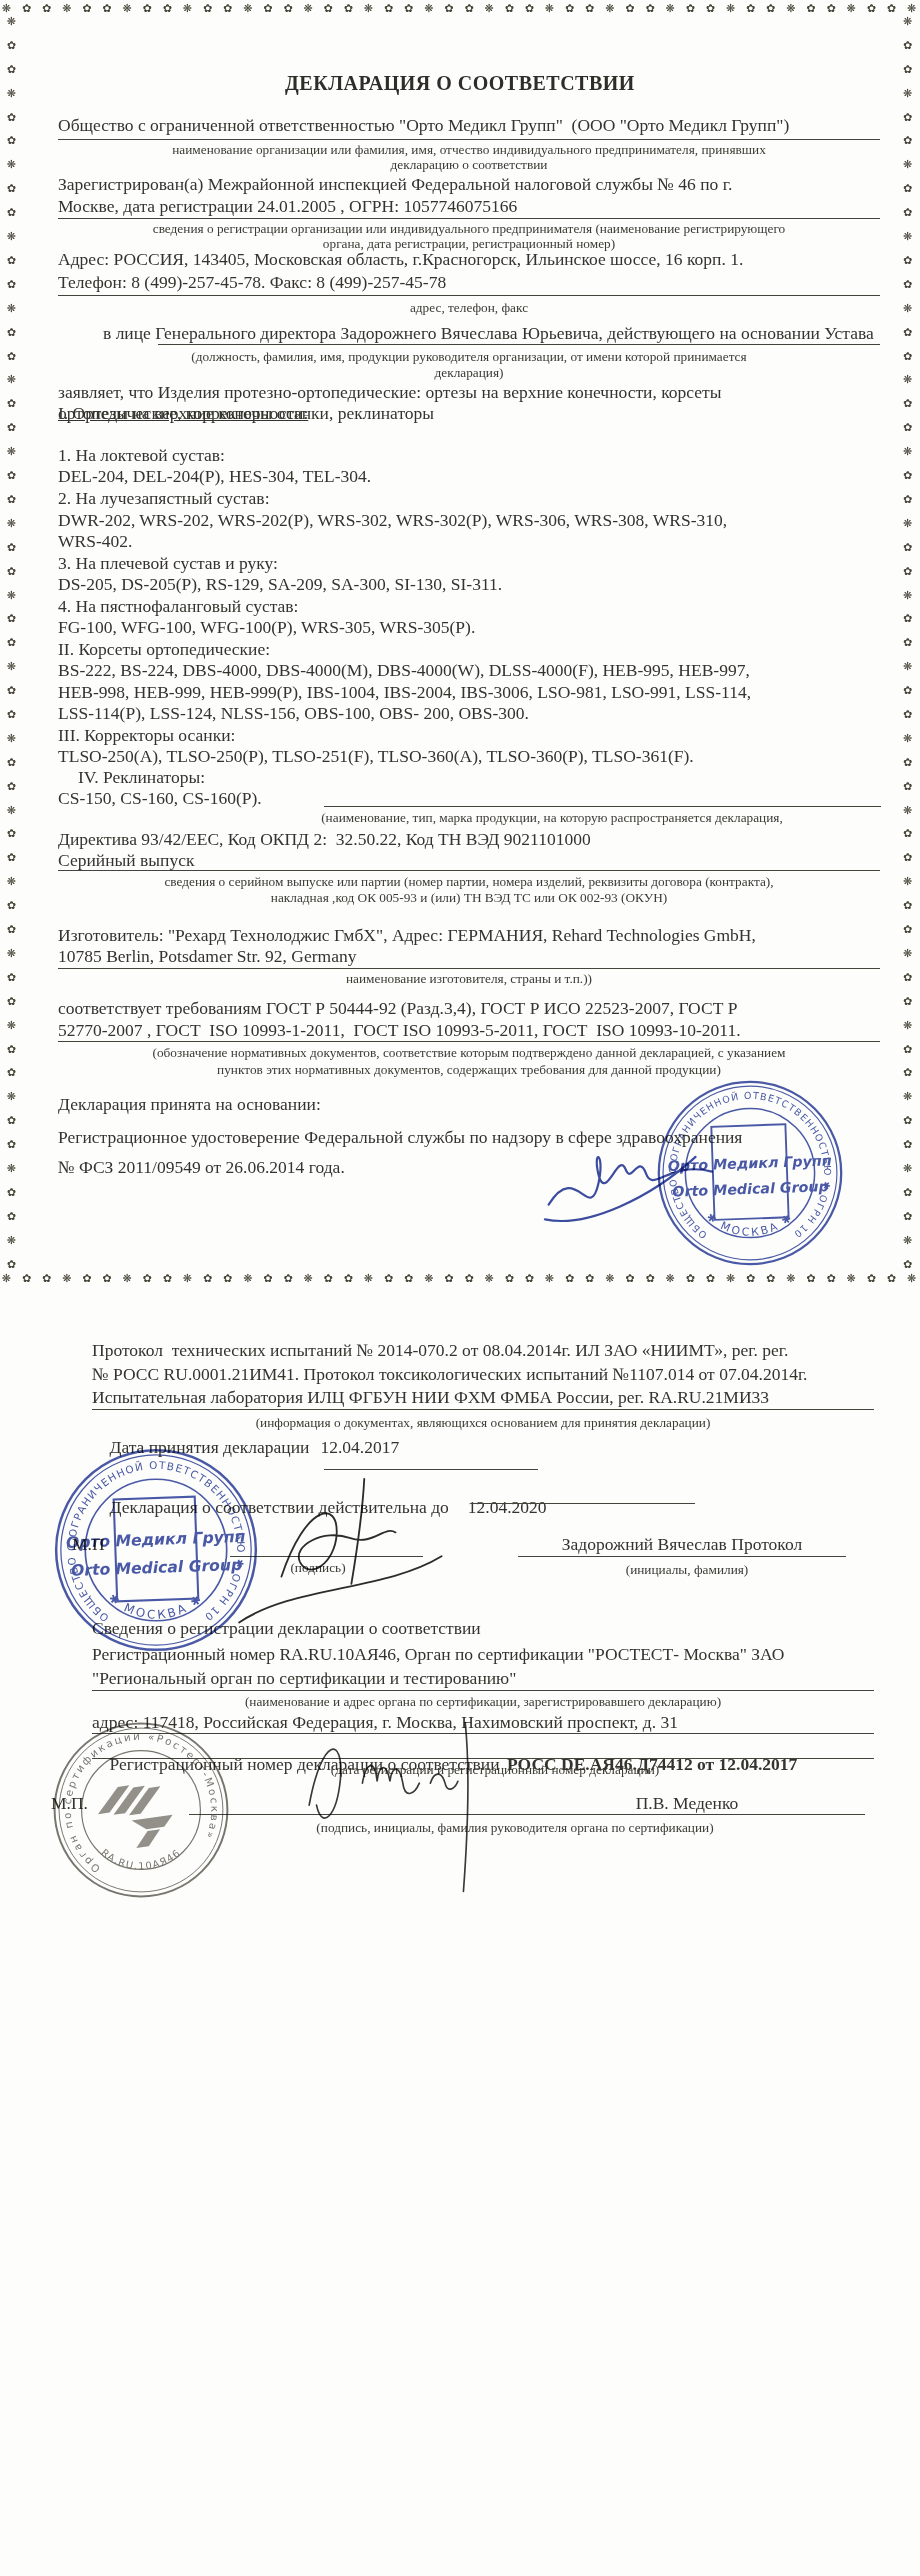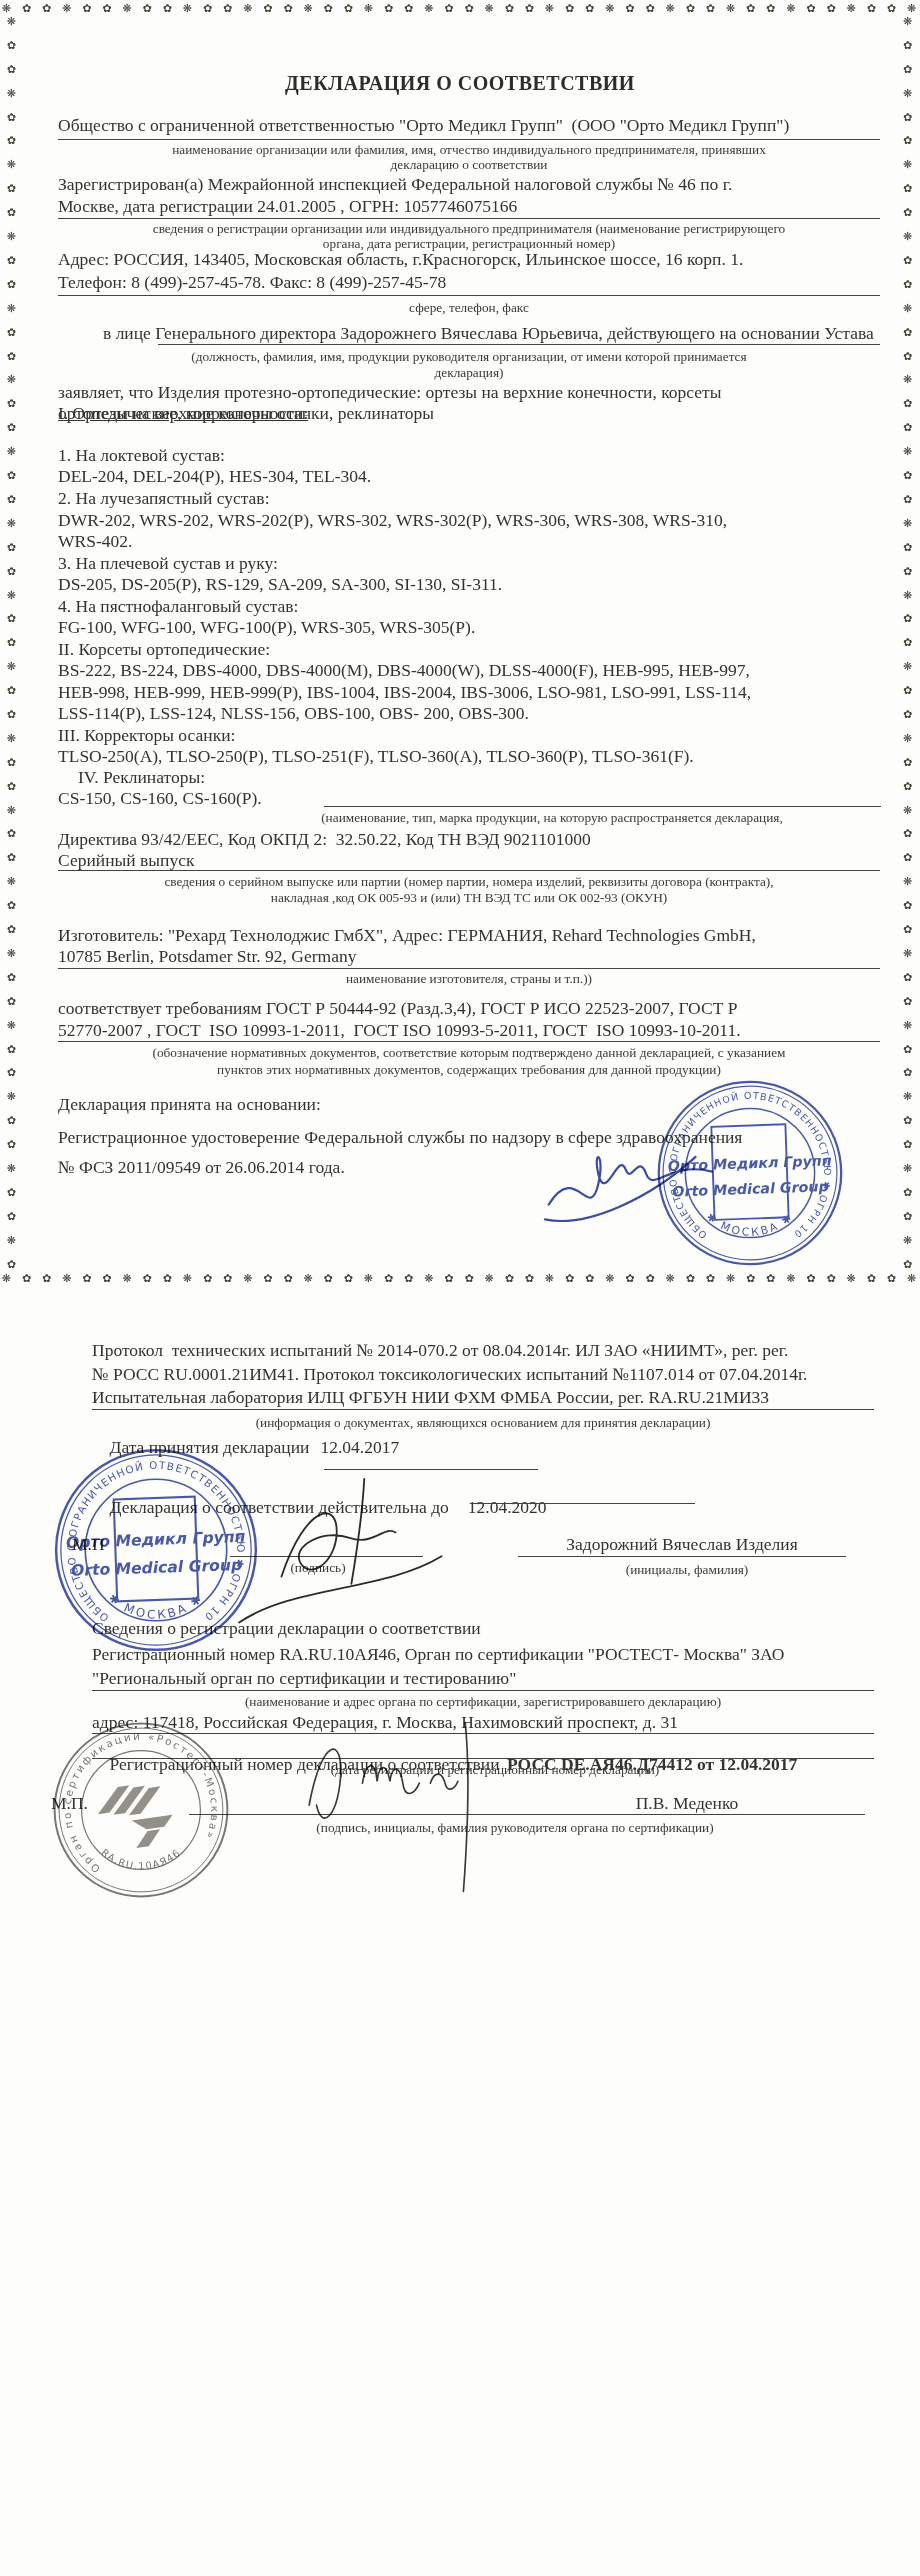--- a/index.html
+++ b/index.html
@@ -41,21 +41,21 @@
 
   <div class="ln" style="top:175px;left:58px;">Зарегистрирован(а) Межрайонной инспекцией Федеральной налоговой службы № 46 по г.</div>
   <div class="ln" style="top:197px;left:58px;">Москве, дата регистрации 24.01.2005 , ОГРН: 1057746075166</div>
   <div class="rule" style="top:218px;left:58px;width:822px;"></div>
   <div class="cap" style="top:222px;left:58px;width:822px;">сведения о регистрации организации или индивидуального предпринимателя (наименование регистрирующего</div>
   <div class="cap" style="top:237px;left:58px;width:822px;">органа, дата регистрации, регистрационный номер)</div>
 
   <div class="ln" style="top:250px;left:58px;">Адрес: РОССИЯ, 143405, Московская область, г.Красногорск, Ильинское шоссе, 16 корп. 1.</div>
   <div class="ln" style="top:273px;left:58px;">Телефон: 8 (499)-257-45-78. Факс: 8 (499)-257-45-78</div>
   <div class="rule" style="top:295px;left:58px;width:822px;"></div>
-  <div class="cap" style="top:301px;left:58px;width:822px;">сфере, телефон, факс</div>
+  <div class="cap" style="top:301px;left:58px;width:822px;">адрес, телефон, факс</div>
 
   <div class="ln" style="top:324px;left:103px;">в лице Генерального директора Задорожнего Вячеслава Юрьевича, действующего на основании Устава</div>
   <div class="rule" style="top:344px;left:158px;width:722px;"></div>
   <div class="cap" style="top:350px;left:58px;width:822px;">(должность, фамилия, имя, продукции руководителя организации, от имени которой принимается</div>
   <div class="cap" style="top:366px;left:58px;width:822px;">декларация)</div>
 
   <div class="ln" style="top:383px;left:58px;">заявляет, что Изделия протезно-ортопедические: ортезы на верхние конечности, корсеты</div>
   <div class="ln" style="top:404px;left:58px;">ортопедические, корректоры осанки, реклинаторы</div>
 
   <div class="ln" style="top:404px;left:58px;text-decoration:underline;">I. Ортезы на верхние конечности:</div>
@@ -110,21 +110,21 @@
     <span>Дата принятия декларации</span><span style="margin-left:11px;">12.04.2017</span>
   </div>
   <div class="rule" style="top:1469px;left:324px;width:214px;"></div>
 
   <div class="ln" style="top:1480px;left:92px;">
     <span>Декларация о соответствии действительна до</span><span style="margin-left:19px;">12.04.2020</span>
   </div>
   <div class="rule" style="top:1503px;left:471px;width:224px;"></div>
 
   <div class="ln" style="top:1535px;left:72px;">М.П</div>
-  <div class="ln" style="top:1535px;left:518px;width:328px;text-align:center;white-space:normal;">Задорожний Вячеслав Изделия</div>
+  <div class="ln" style="top:1535px;left:518px;width:328px;text-align:center;white-space:normal;">Задорожний Вячеслав Протокол</div>
   <div class="rule" style="top:1556px;left:230px;width:193px;"></div>
   <div class="rule" style="top:1556px;left:518px;width:328px;"></div>
   <div class="cap" style="top:1561px;left:226px;width:184px;">(подпись)</div>
   <div class="cap" style="top:1563px;left:549px;width:276px;">(инициалы, фамилия)</div>
 
   <div class="ln" style="top:1619px;left:92px;">Сведения о регистрации декларации о соответствии</div>
   <div class="ln" style="top:1645px;left:92px;">Регистрационный номер RA.RU.10АЯ46, Орган по сертификации "РОСТЕСТ- Москва" ЗАО</div>
   <div class="ln" style="top:1669px;left:92px;">"Региональный орган по сертификации и тестированию"</div>
   <div class="rule" style="top:1690px;left:92px;width:782px;"></div>
   <div class="cap" style="top:1695px;left:92px;width:782px;">(наименование и адрес органа по сертификации, зарегистрировавшего декларацию)</div>

